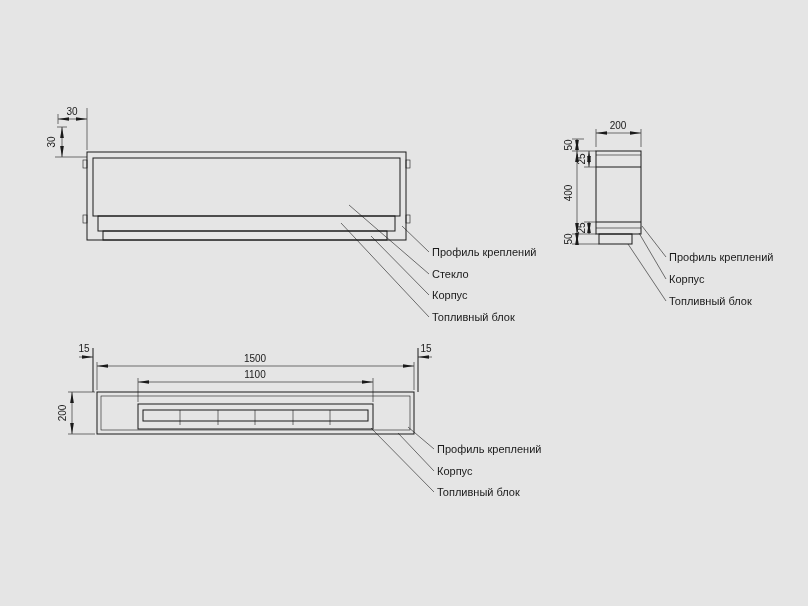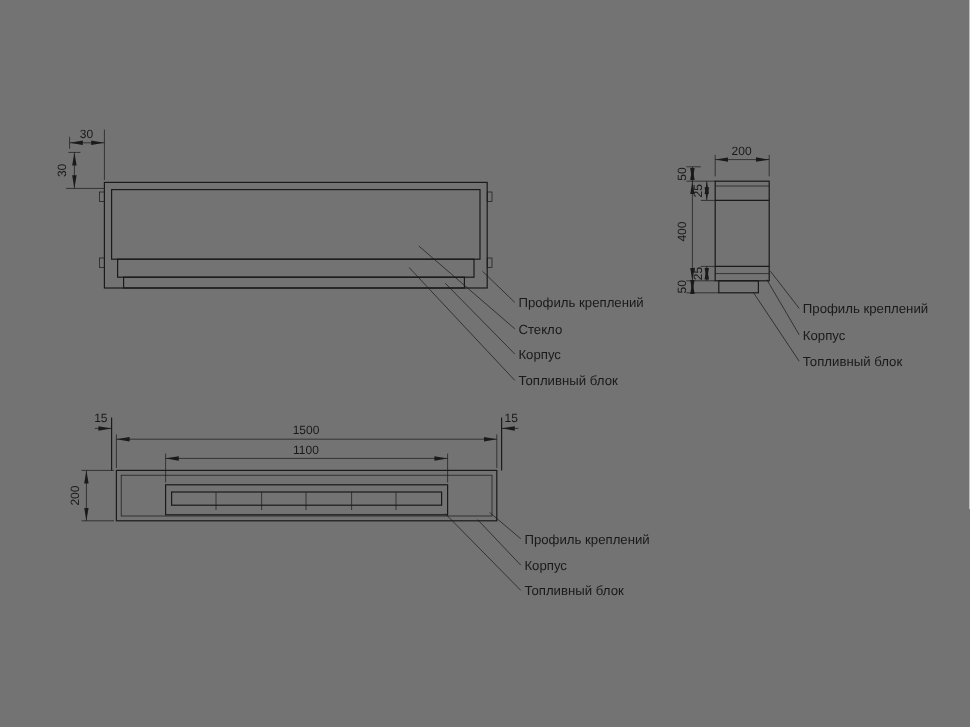--- a/index.html
+++ b/index.html
@@ -1,20 +1,20 @@
 <!DOCTYPE html>
 <html><head>
 <meta charset="utf-8">
 <style>
   html, body { margin: 0; padding: 0; background: #ffffff; }
   .canvas {
     position: relative;
     width: 808px;
     height: 606px;
-    background: #737373;
+    background: #e5e5e5;
     font-family: "Liberation Sans", sans-serif;
     overflow: hidden;
   }
   svg { display: block; }
   .geo   { fill: none; stroke: #1a1a1a; stroke-width: 1; }
   .geo-thin { fill: none; stroke: #1a1a1a; stroke-width: 0.6; }
   .dim   { fill: none; stroke: #1a1a1a; stroke-width: 0.6; }
   .leader{ fill: none; stroke: #1a1a1a; stroke-width: 0.6; }
   .txt-dim   { font-family: "Liberation Sans", sans-serif; font-size: 10px; fill: #1a1a1a; }
   .txt-label { font-family: "Liberation Sans", sans-serif; font-size: 11px; fill: #1a1a1a; }

